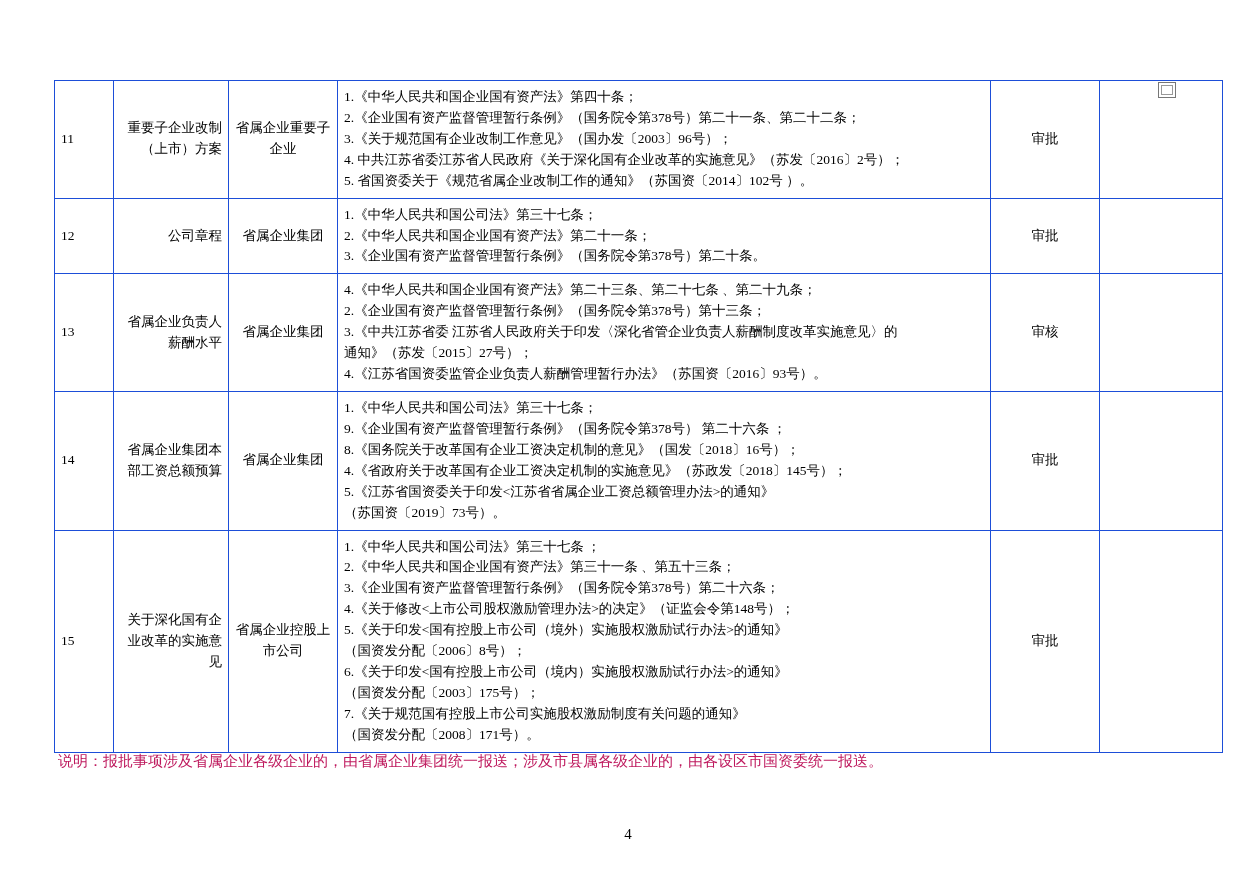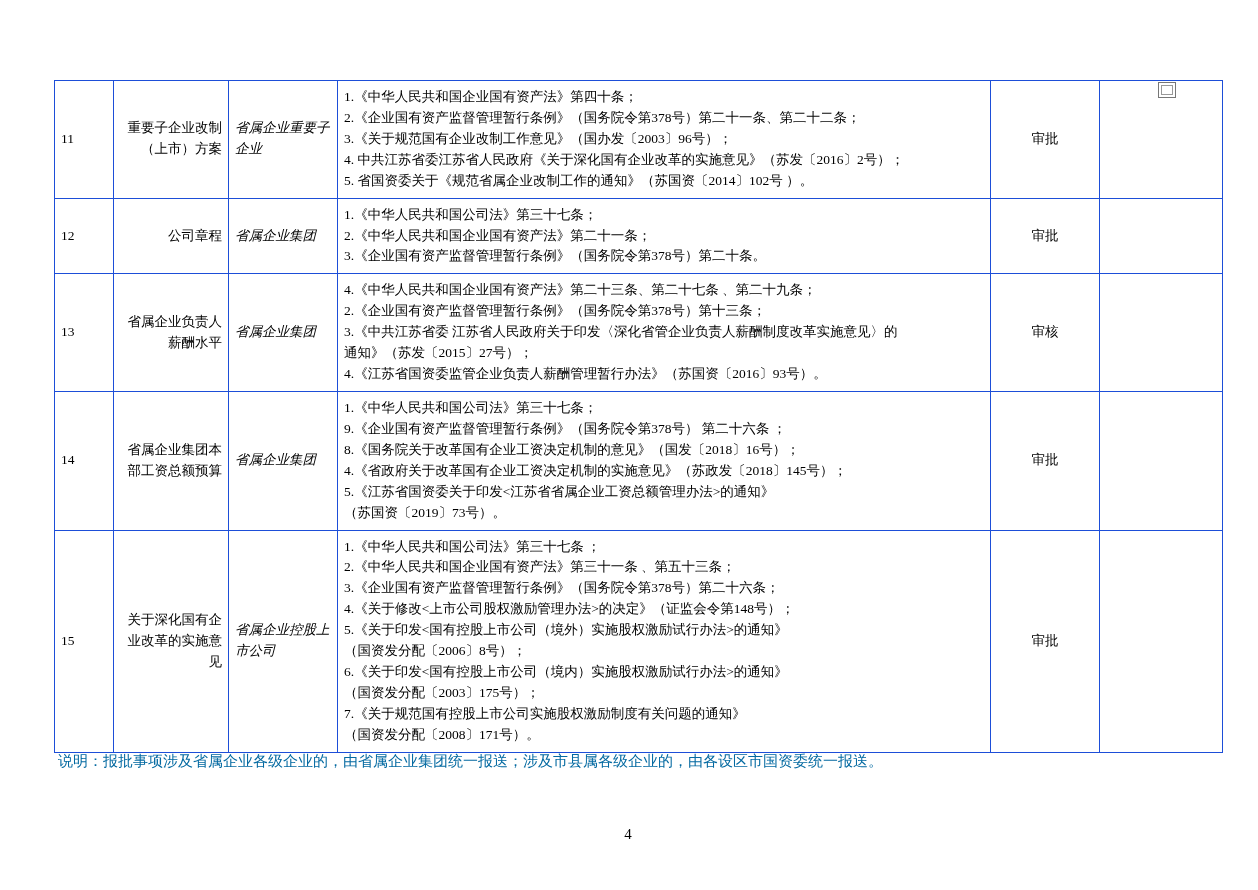--- a/index.html
+++ b/index.html
@@ -49,25 +49,24 @@
   }
   td.col-item {
     width: 102px;
     text-align: right;
     padding-left: 8px;
     font-size: 13.5px;
     line-height: 1.7;
   }
   td.col-subject {
     width: 96px;
-    text-align: left;
+    text-align: center;
     padding-left: 8px;
     font-size: 13.5px;
     line-height: 1.7;
-    font-style: italic;
   }
   td.col-basis {
     width: 640px;
     text-align: left;
     padding-left: 9px;
     padding-right: 6px;
     font-size: 13.2px;
     line-height: 1.72;
   }
   td.col-type {
@@ -82,21 +81,21 @@
   .basis-line {
     white-space: nowrap;
   }
   .note {
     position: absolute;
     left: 0;
     top: 748px;
     width: 1148px;
     font-size: 15px;
     line-height: 1.8;
-    color: #0369a1;
+    color: #be185d;
     padding-left: 4px;
     box-sizing: border-box;
   }
   .page-number {
     position: absolute;
     left: 0;
     top: 826px;
     width: 1148px;
     text-align: center;
     font-size: 15px;

